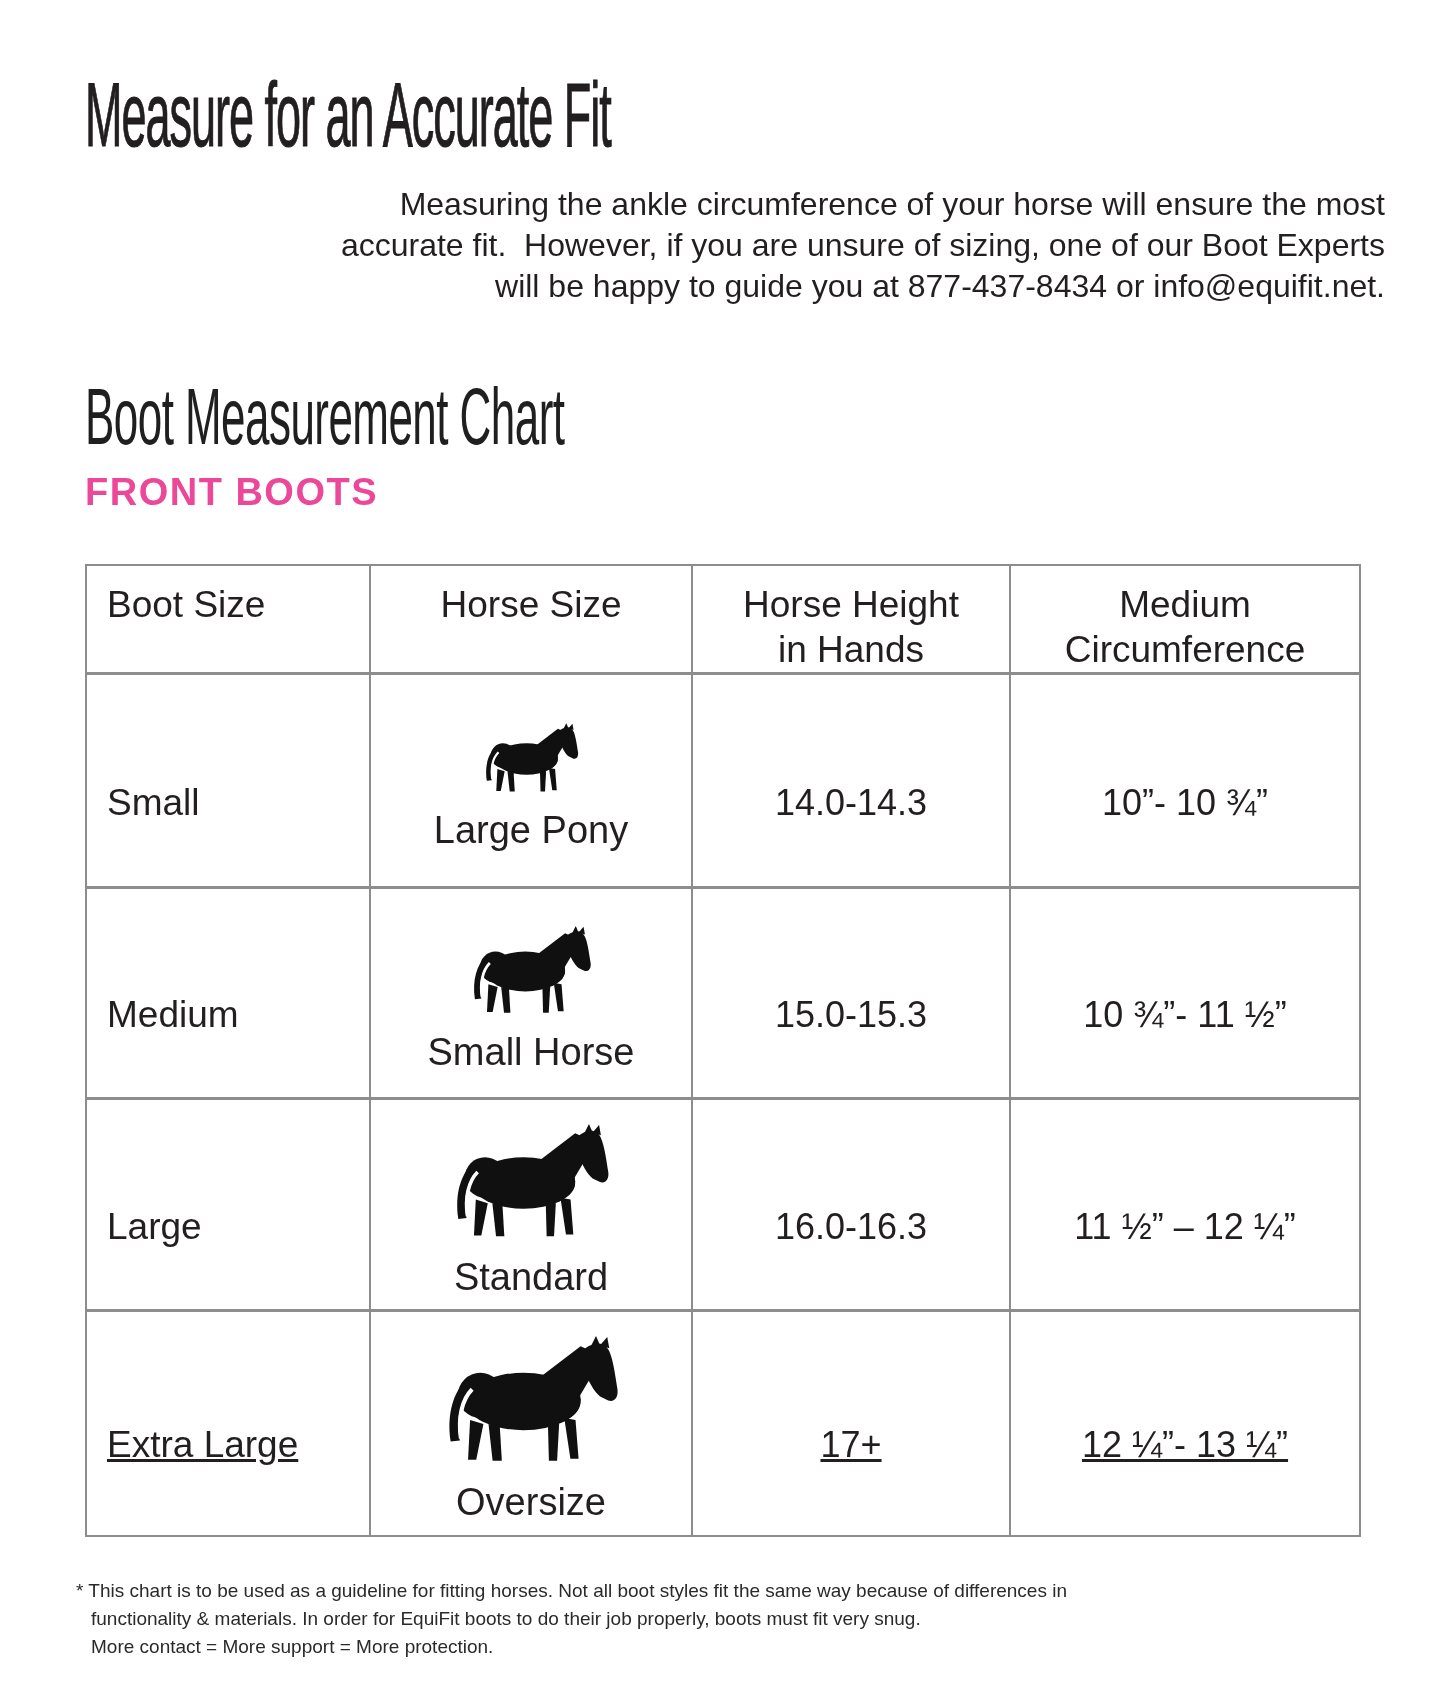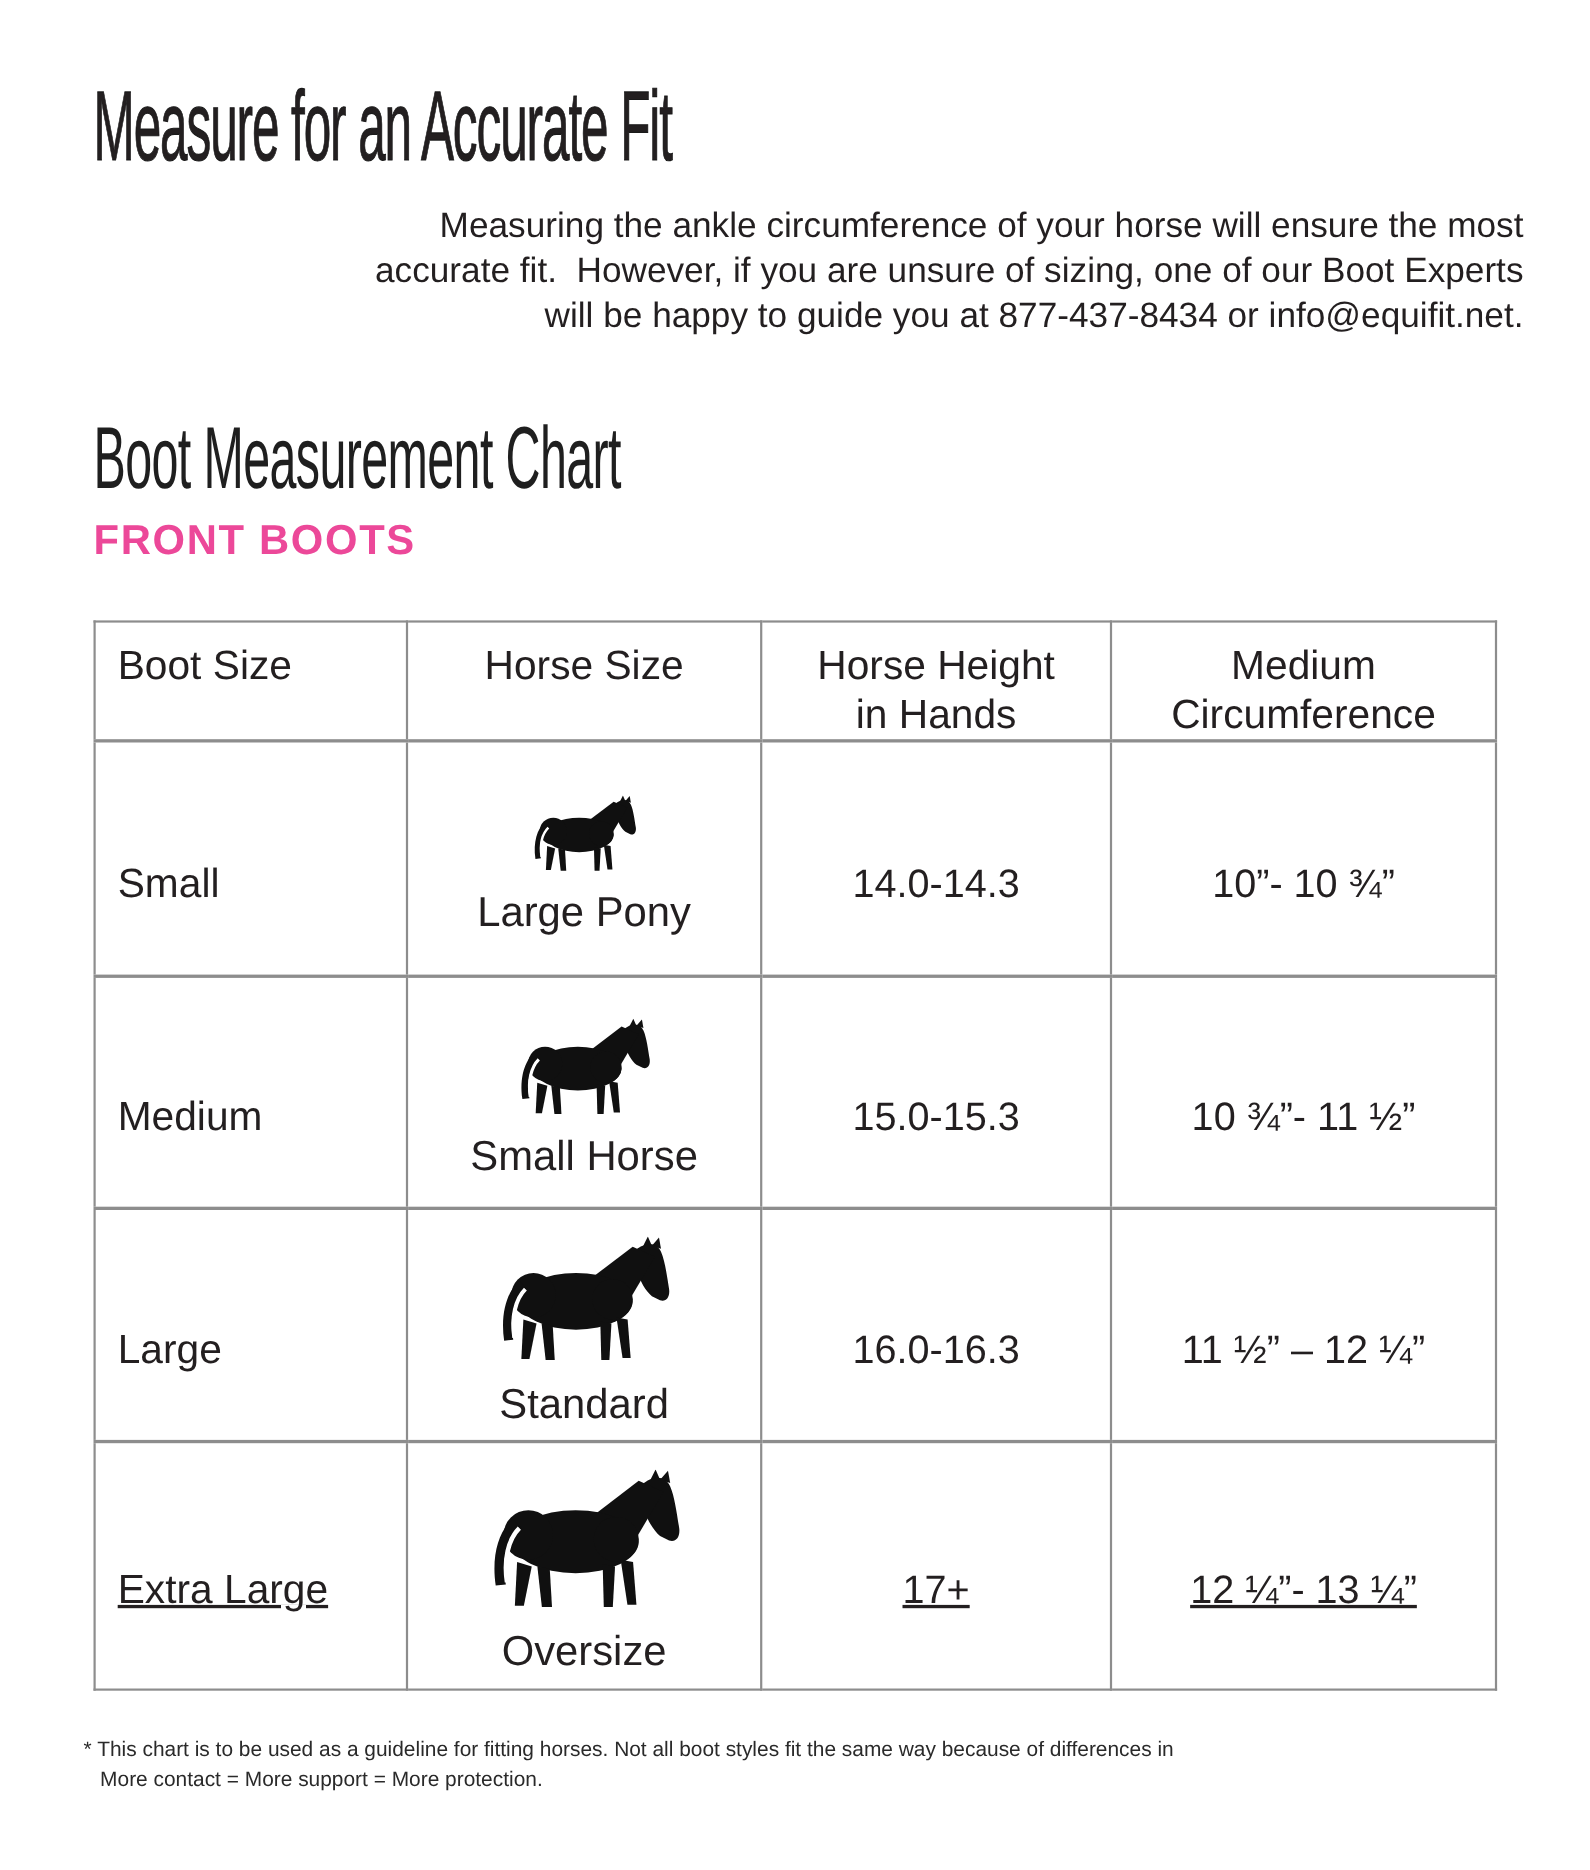--- a/index.html
+++ b/index.html
@@ -175,16 +175,17 @@
           </span>
         </td>
         <td class="val">17+</td>
         <td class="val">12 ¼”- 13 ¼”</td>
       </tr>
     </tbody>
   </table>
 
   <div class="footnotes">
     <div>* This chart is to be used as a guideline for fitting horses. Not all boot styles fit the same way because of differences in</div>
+    <div class="fn-indent">functionality &amp; materials. In order for EquiFit boots to do their job properly, boots must fit very snug.</div>
     <div class="fn-indent">More contact = More support = More protection.</div>
   </div>
 
 </div>
 
 </body></html>

